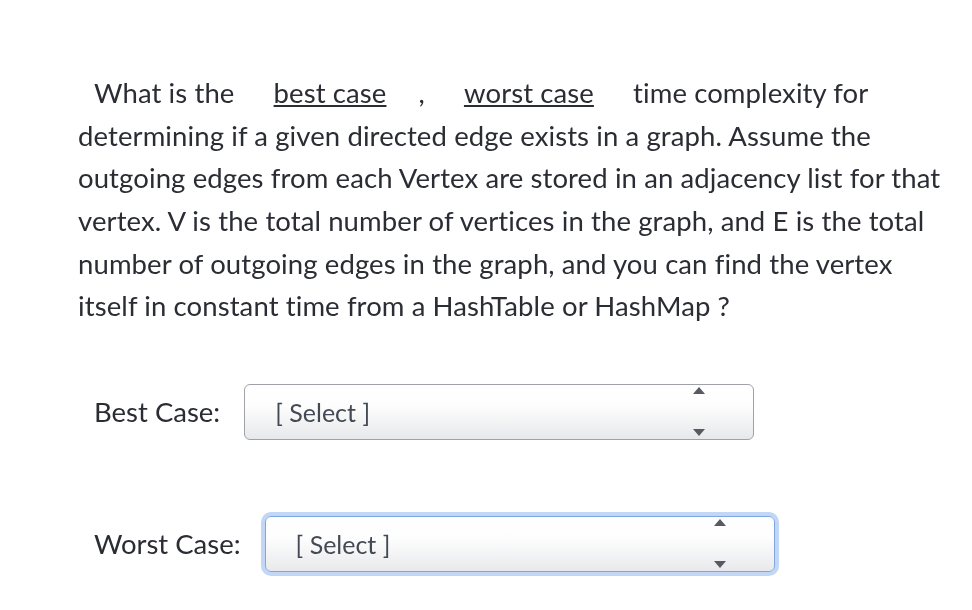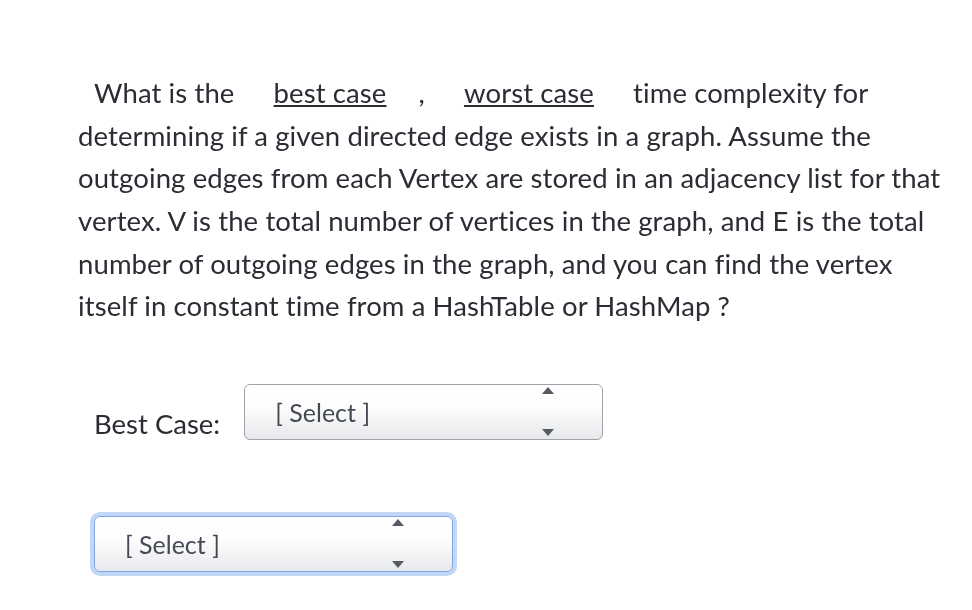--- a/index.html
+++ b/index.html
@@ -20,31 +20,31 @@
     line-height: 1.55;
     color: #2b2d34;
     margin-bottom: 40px;
     letter-spacing: 0.1px;
   }
   .question-text .u {
     text-decoration: underline;
   }
   .row {
     display: flex;
-    align-items: flex-end;
+    align-items: center;
     margin-bottom: 44px;
   }
   .label {
     font-size: 27.5px;
     color: #2b2d34;
     margin-right: 8px;
   }
   .select-box {
     position: relative;
-    width: 359px;
+    width: 510px;
     height: 56px;
     border-radius: 6px;
     display: flex;
     align-items: center;
     justify-content: space-between;
     padding: 0 16px 0 14px;
     font-size: 25px;
     color: #444a55;
     cursor: pointer;
   }
@@ -89,20 +89,21 @@
   <div class="select-box select-plain">
     <span>[ Select ]</span>
     <span class="stepper">
       <span class="tri-up"></span>
       <span class="tri-down"></span>
     </span>
   </div>
 </div>
 
 <div class="row">
+  <span class="label">Worst Case:</span>
   <div class="select-box select-focused">
     <span>[ Select ]</span>
     <span class="stepper">
       <span class="tri-up"></span>
       <span class="tri-down"></span>
     </span>
   </div>
 </div>
 
 </body></html>

